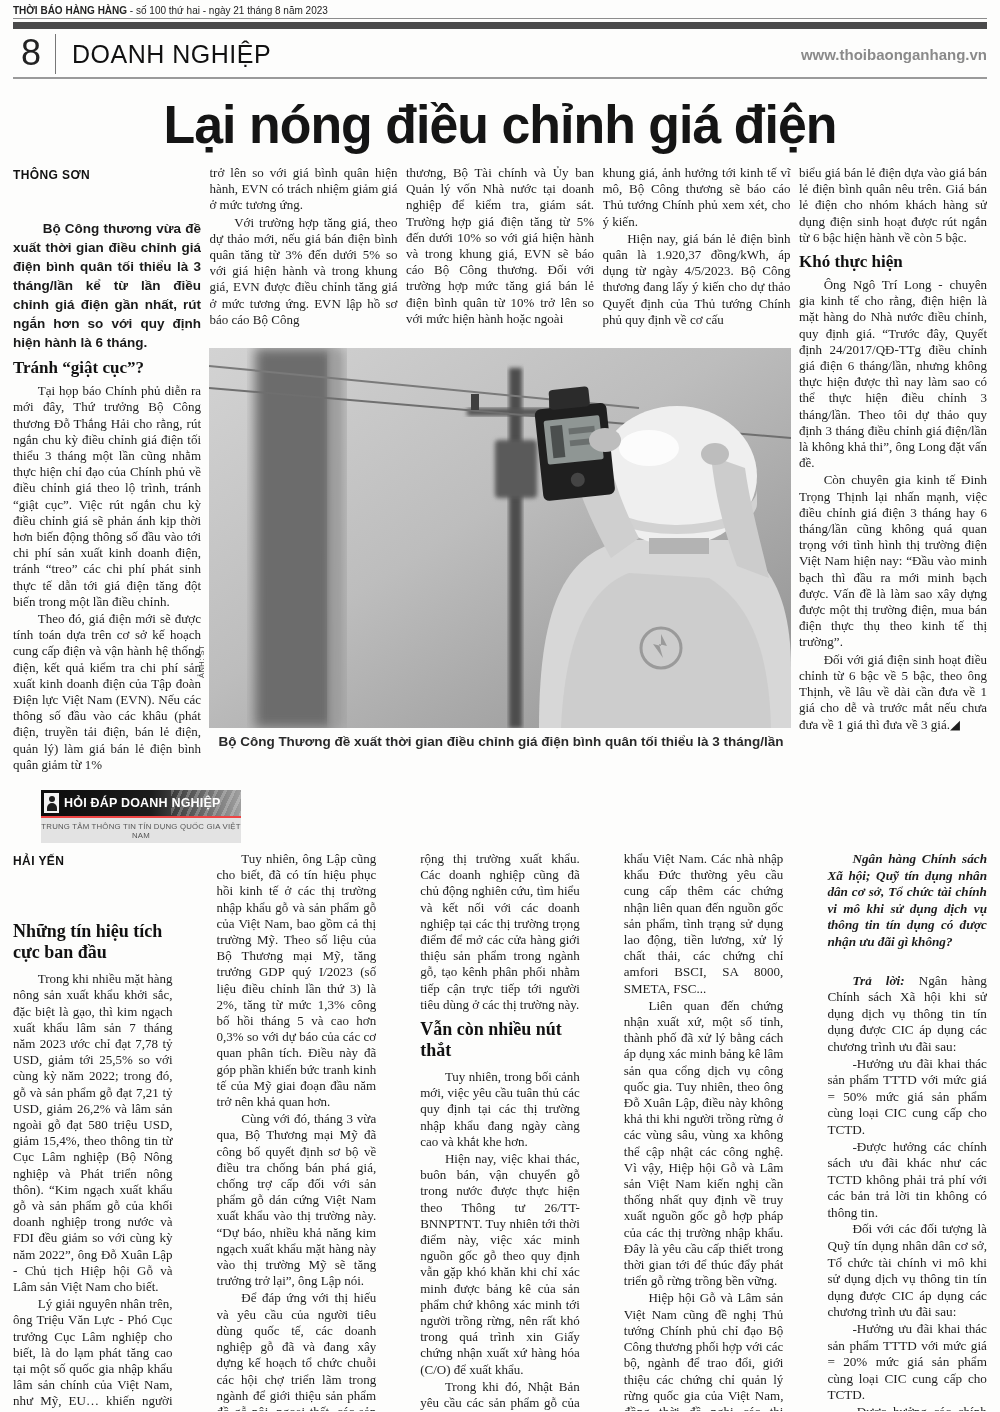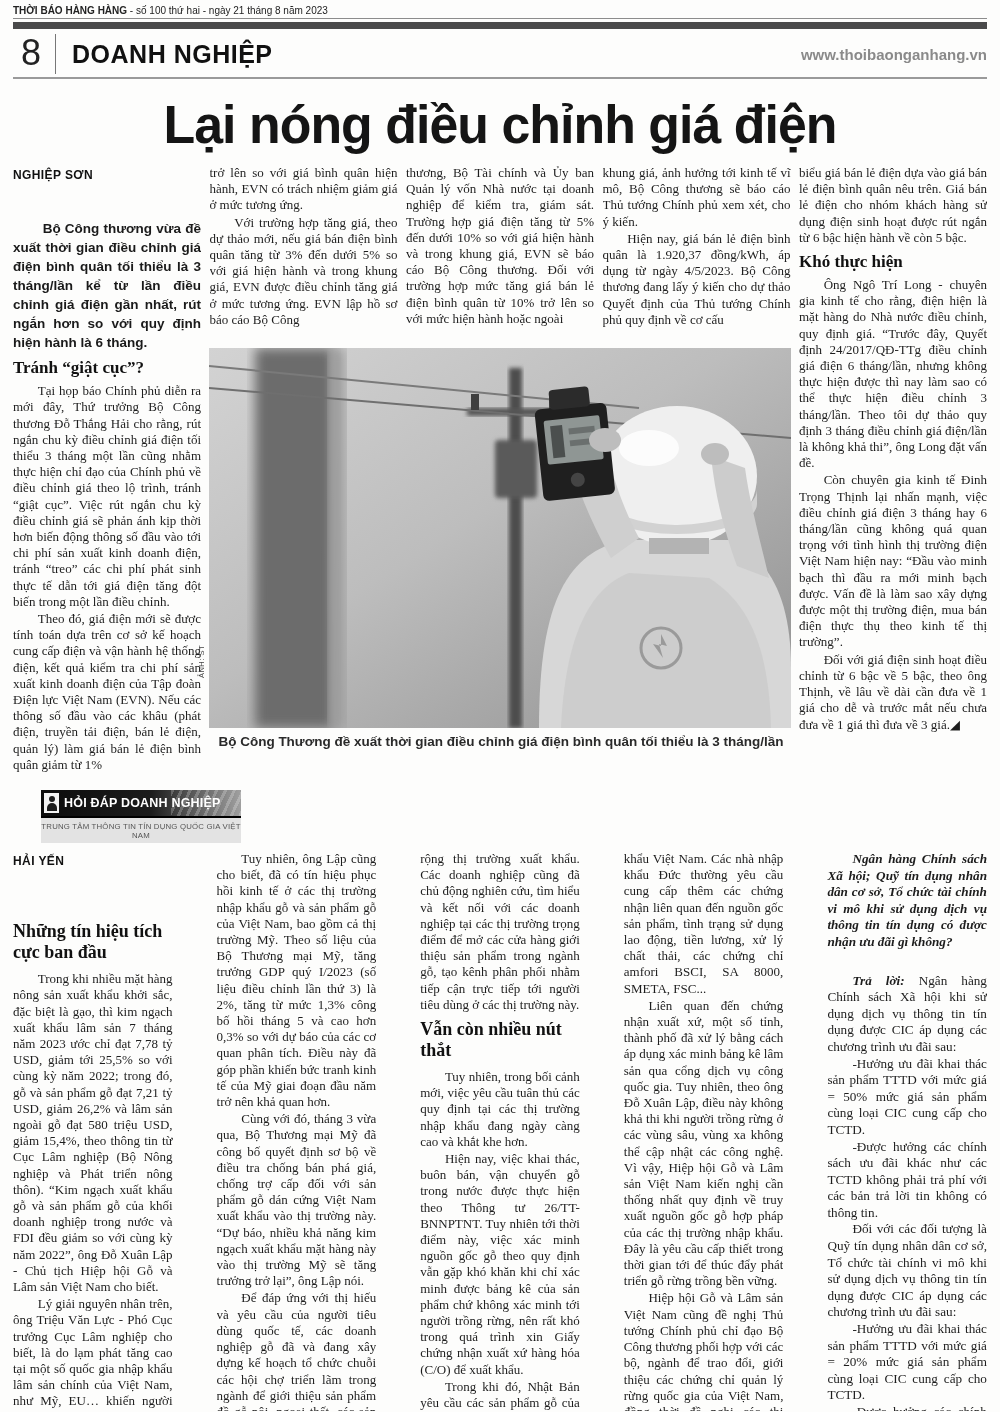--- a/index.html
+++ b/index.html
@@ -6,21 +6,21 @@
   .page{position:relative;width:1000px;height:1412px;background:#fdfdfc;margin:0 auto;
         font-family:"Liberation Serif",serif;color:#1d1d1d;overflow:hidden;}
   
   .topstrip{padding:5px 13px 2px 13px;font-family:"Liberation Sans",sans-serif;font-size:10px;color:#222;}
   .topstrip b{font-weight:bold;}
   .thinrule{border-top:1px solid #8c8c8c;margin:2px 0 0 0;}
   .thickbar{height:7px;background:#4a4a4a;margin-top:3px;}
   .sectionrow{display:flex;align-items:center;height:46px;margin:0 13px;border-bottom:2px solid #9a9a9a;}
   .pagenum{font-family:"Liberation Sans",sans-serif;font-size:36px;color:#222;padding:0 14px 2px 8px;}
   .vsep{width:1px;height:40px;background:#777;}
-  .sectiontitle{font-family:"Liberation Sans",sans-serif;font-weight:bold;font-size:25px;color:#111;
+  .sectiontitle{font-family:"Liberation Sans",sans-serif;font-weight:normal;font-size:25px;color:#111;
                 letter-spacing:.5px;padding-left:16px;}
   .website{margin-left:auto;font-family:"Liberation Sans",sans-serif;font-weight:bold;font-size:15px;color:#8a8a8a;}
   
   .headline1{text-align:center;font-family:"Liberation Sans",sans-serif;font-weight:bold;font-size:54px;
              letter-spacing:-1px;color:#151515;margin:14px 0 10px 0;transform:scaleX(.96);}
   
   .cols{position:relative;display:flex;justify-content:space-between;margin:0 13px;}
   .col{width:188px;text-align:justify;font-size:13px;line-height:16.2px;overflow:hidden;}
   .col p{margin:0 0 1px 0;}
   p.ind{text-indent:1.9em;}
@@ -48,21 +48,21 @@
   .qabox .bar{display:flex;align-items:center;height:26px;
       background:linear-gradient(90deg,#0c0c0c 0%,#1c1c1c 55%,#6b6b6b 82%,#a0a0a0 100%);
       position:relative;overflow:hidden;}
   .qabox .bar:after{content:"";position:absolute;right:0;top:0;bottom:0;width:70px;
       background:repeating-linear-gradient(115deg,rgba(255,255,255,.22) 0 3px,rgba(0,0,0,0) 3px 8px);}
   .qabox .icon{width:15px;height:20px;background:#f2f2f2;margin:0 5px 0 3px;position:relative;flex:none;}
   .qabox .icon:before{content:"";position:absolute;left:4.5px;top:2.5px;width:6px;height:6px;border-radius:50%;background:#1b1b1b;}
   .qabox .icon:after{content:"";position:absolute;left:2.5px;top:10px;width:10px;height:8px;border-radius:5px 5px 0 0;background:#1b1b1b;}
   .qabox .title{font-family:"Liberation Sans",sans-serif;font-weight:bold;font-size:12.5px;color:#fff;
                 letter-spacing:.2px;position:relative;z-index:1;}
-  .qabox .subtitle{background:#e3e3e3;border-top:2px solid #000000;font-family:"Liberation Sans",sans-serif;
+  .qabox .subtitle{background:#e3e3e3;border-top:2px solid #ef4444;font-family:"Liberation Sans",sans-serif;
                    font-size:7.8px;color:#555;text-align:center;padding:4px 0 3px 0;letter-spacing:.2px;}
   
   .a2{height:560px;margin-top:8px;gap:44px;}
   .a2 .byline{margin-bottom:52px;}
   .subhead.two{font-size:18px;line-height:21px;margin-bottom:8px;}
   
   .qacol{font-size:13.2px;line-height:16.6px;}
   .qacol .question{font-weight:bold;font-style:italic;text-indent:1.9em;margin-bottom:22px;}
   .qacol p{margin:0;}
   .qacol .alabel{font-weight:bold;font-style:italic;}
@@ -81,21 +81,21 @@
     <div class="pagenum">8</div>
     <div class="vsep"></div>
     <div class="sectiontitle">DOANH NGHIỆP</div>
     <div class="website">www.thoibaonganhang.vn</div>
   </div>
 
   <div class="headline1">Lại nóng điều chỉnh giá điện</div>
 
   <div class="cols a1">
     <div class="col">
-      <div class="byline">NGHIỆP SƠN</div>
+      <div class="byline">THÔNG SƠN</div>
       <p class="lead">Bộ Công thương vừa đề xuất thời gian điều chỉnh giá điện bình quân tối thiểu là 3 tháng/lần kể từ lần điều chỉnh giá điện gần nhất, rút ngắn hơn so với quy định hiện hành là 6 tháng.</p>
       <div class="subhead">Tránh “giật cục”?</div>
       <p class="ind">Tại họp báo Chính phủ diễn ra mới đây, Thứ trưởng Bộ Công thương Đỗ Thắng Hải cho rằng, rút ngắn chu kỳ điều chỉnh giá điện tối thiểu 3 tháng một lần cũng nhằm thực hiện chỉ đạo của Chính phủ về điều chỉnh giá theo lộ trình, tránh “giật cục”. Việc rút ngắn chu kỳ điều chỉnh giá sẽ phản ánh kịp thời hơn biến động thông số đầu vào tới chi phí sản xuất kinh doanh điện, tránh “treo” các chi phí phát sinh thực tế dẫn tới giá điện tăng đột biến trong một lần điều chỉnh.</p>
       <p class="ind">Theo đó, giá điện mới sẽ được tính toán dựa trên cơ sở kế hoạch cung cấp điện và vận hành hệ thống điện, kết quả kiểm tra chi phí sản xuất kinh doanh điện của Tập đoàn Điện lực Việt Nam (EVN). Nếu các thông số đầu vào các khâu (phát điện, truyền tải điện, bán lẻ điện, quản lý) làm giá bán lẻ điện bình quân giảm từ 1%</p>
     </div>
     <div class="col">
       <div class="toptext">
         <p>trở lên so với giá bình quân hiện hành, EVN có trách nhiệm giảm giá ở mức tương ứng.</p>
         <p class="ind">Với trường hợp tăng giá, theo dự thảo mới, nếu giá bán điện bình quân tăng từ 3% đến dưới 5% so với giá hiện hành và trong khung giá, EVN được điều chỉnh tăng giá ở mức tương ứng. EVN lập hồ sơ báo cáo Bộ Công</p>
       </div>

